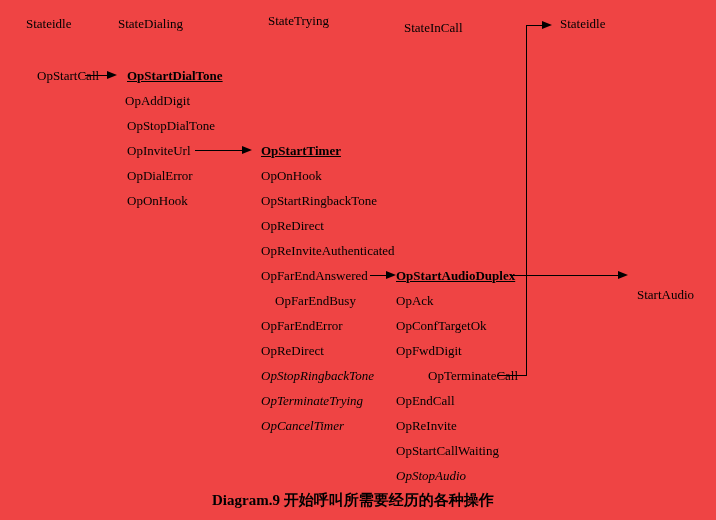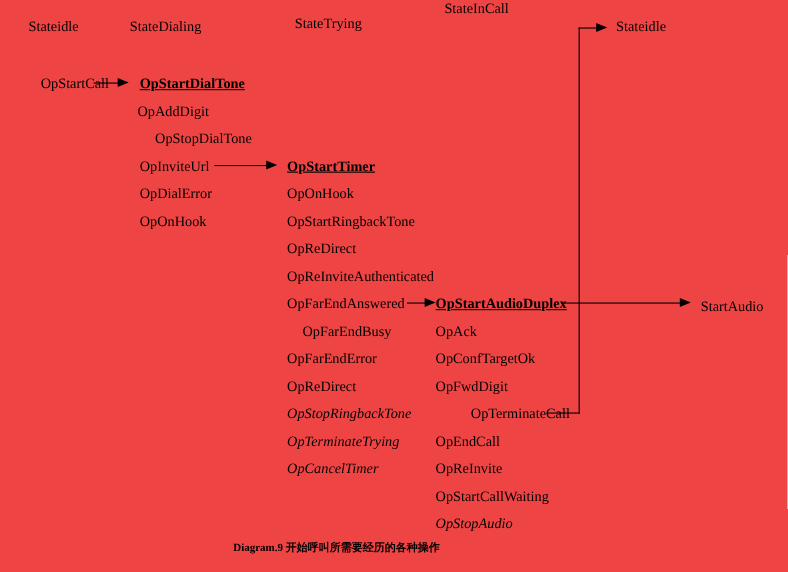--- a/index.html
+++ b/index.html
@@ -43,38 +43,38 @@
     position: absolute;
     width: 0;
     height: 0;
     border-left: 10px solid #000000;
     border-top: 4px solid transparent;
     border-bottom: 4px solid transparent;
   }
   .caption {
     position: absolute;
     font-weight: bold;
-    font-size: 10px;
+    font-size: 15px;
     white-space: nowrap;
   }
 </style>
 </head>
 <body>
 
 <div id="stage">
   <div id="diagram">
       <div class="label" style="left: 26px; top: 17px;">Stateidle</div>
       <div class="label" style="left: 118px; top: 17px;">StateDialing</div>
       <div class="label" style="left: 268px; top: 14px;">StateTrying</div>
-      <div class="label" style="left: 404px; top: 1px; text-align: right;">StateInCall</div>
+      <div class="label" style="left: 404px; top: 21px; text-align: right;">StateInCall</div>
       <div class="label" style="left: 560px; top: 17px;">Stateidle</div>
       <div class="label" style="left: 37px; top: 69px;">OpStartCall</div>
       <div class="label bold-underline" style="left: 127px; top: 69px;">OpStartDialTone</div>
       <div class="label" style="left: 125px; top: 94px;">OpAddDigit</div>
-      <div class="label" style="left: 141px; top: 119px;">OpStopDialTone</div>
+      <div class="label" style="left: 127px; top: 119px;">OpStopDialTone</div>
       <div class="label" style="left: 127px; top: 144px;">OpInviteUrl</div>
       <div class="label" style="left: 127px; top: 169px;">OpDialError</div>
       <div class="label" style="left: 127px; top: 194px;">OpOnHook</div>
       <div class="label bold-underline" style="left: 261px; top: 144px;">OpStartTimer</div>
       <div class="label" style="left: 261px; top: 169px;">OpOnHook</div>
       <div class="label" style="left: 261px; top: 194px;">OpStartRingbackTone</div>
       <div class="label" style="left: 261px; top: 219px;">OpReDirect</div>
       <div class="label" style="left: 261px; top: 244px;">OpReInviteAuthenticated</div>
       <div class="label" style="left: 261px; top: 269px;">OpFarEndAnswered</div>
       <div class="label" style="left: 261px; top: 294px; margin-left: 14px;">OpFarEndBusy</div>
@@ -85,21 +85,21 @@
       <div class="label italic" style="left: 261px; top: 419px;">OpCancelTimer</div>
       <div class="label bold-underline" style="left: 396px; top: 269px;">OpStartAudioDuplex</div>
       <div class="label" style="left: 396px; top: 294px;">OpAck</div>
       <div class="label" style="left: 396px; top: 319px;">OpConfTargetOk</div>
       <div class="label" style="left: 396px; top: 344px;">OpFwdDigit</div>
       <div class="label" style="left: 396px; top: 369px; margin-left: 32px;">OpTerminateCall</div>
       <div class="label" style="left: 396px; top: 394px;">OpEndCall</div>
       <div class="label" style="left: 396px; top: 419px;">OpReInvite</div>
       <div class="label" style="left: 396px; top: 444px;">OpStartCallWaiting</div>
       <div class="label italic" style="left: 396px; top: 469px;">OpStopAudio</div>
-      <div class="label" style="left: 637px; top: 272px;">StartAudio</div>
+      <div class="label" style="left: 637px; top: 288px;">StartAudio</div>
       <div class="seg" style="left: 497px; top: 375px; width: 30px; height: 1px;"></div>
       <div class="seg" style="left: 526px; top: 25px; width: 1px; height: 351px;"></div>
       <div class="arrow-line" style="left: 85px; top: 75px; width: 23px;"></div>
       <div class="arrow-head" style="left: 107px; top: 71px;"></div>
       <div class="arrow-line" style="left: 195px; top: 150px; width: 48px;"></div>
       <div class="arrow-head" style="left: 242px; top: 146px;"></div>
       <div class="arrow-line" style="left: 370px; top: 275px; width: 17px;"></div>
       <div class="arrow-head" style="left: 386px; top: 271px;"></div>
       <div class="arrow-line" style="left: 510px; top: 275px; width: 109px;"></div>
       <div class="arrow-head" style="left: 618px; top: 271px;"></div>

